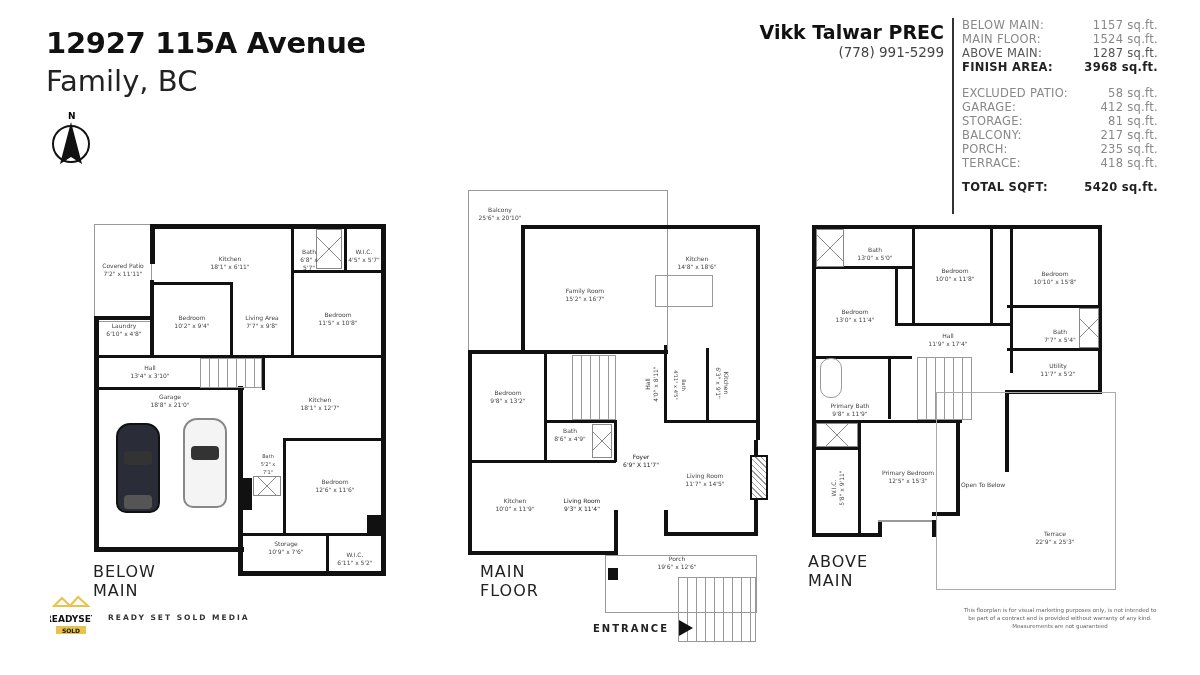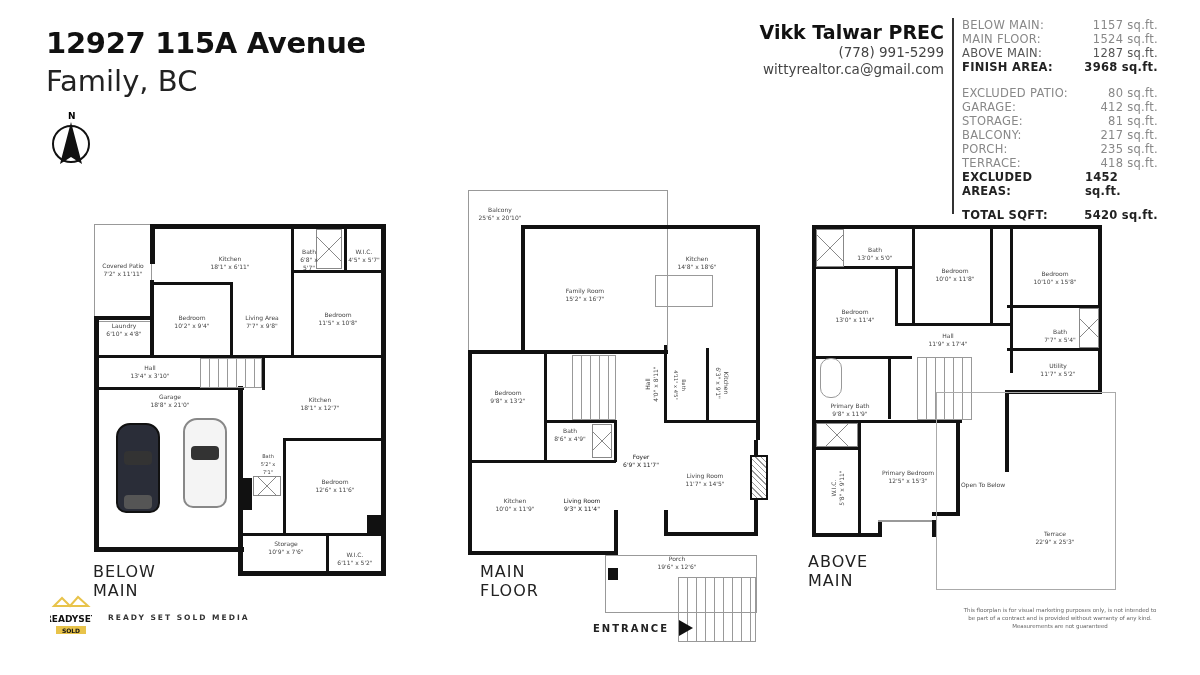--- a/index.html
+++ b/index.html
@@ -57,21 +57,20 @@
 <div class="subtitle">Family, BC</div>
 <svg class="compass" viewBox="0 0 46 60">
   <text x="18" y="9" font-size="9" font-weight="bold" font-family="DejaVu Sans, sans-serif">N</text>
   <circle cx="21" cy="34" r="18" fill="none" stroke="#111" stroke-width="2"></circle>
   <polygon points="21,12 10,54 21,47 32,54" fill="#111"></polygon>
 </svg>
 
 <div class="agent">
   <div class="name">Vikk Talwar PREC</div>
   <div class="line">(778) 991-5299</div>
-  <div class="line">wittyrealtor.ca@gmail.com</div>
 </div>
 <div class="divider-v"></div>
 
 <div class="stats">
   <div class="row">
       <span>BELOW MAIN:</span>
       <span>1157 sq.ft.</span>
     </div>
   <div class="row">
       <span>MAIN FLOOR:</span>
@@ -81,45 +80,41 @@
       <span>ABOVE MAIN:</span>
       <span>1287 sq.ft.</span>
     </div>
   <div class="row bold">
       <span>FINISH AREA:</span>
       <span>3968 sq.ft.</span>
     </div>
   <div class="gap"></div>
   <div class="row">
       <span>EXCLUDED PATIO:</span>
-      <span>80 sq.ft.</span>
+      <span>58 sq.ft.</span>
     </div>
   <div class="row">
       <span>GARAGE:</span>
       <span>412 sq.ft.</span>
     </div>
   <div class="row">
       <span>STORAGE:</span>
       <span>81 sq.ft.</span>
     </div>
   <div class="row">
       <span>BALCONY:</span>
       <span>217 sq.ft.</span>
     </div>
   <div class="row">
       <span>PORCH:</span>
       <span>235 sq.ft.</span>
     </div>
   <div class="row">
       <span>TERRACE:</span>
       <span>418 sq.ft.</span>
-    </div>
-  <div class="row bold">
-      <span>EXCLUDED AREAS:</span>
-      <span>1452 sq.ft.</span>
     </div>
   <div class="gap2"></div>
   <div class="row bold">
       <span>TOTAL SQFT:</span>
       <span>5420 sq.ft.</span>
     </div>
 </div>
 
 <div class="plan" style="left:0;top:0;">
 

